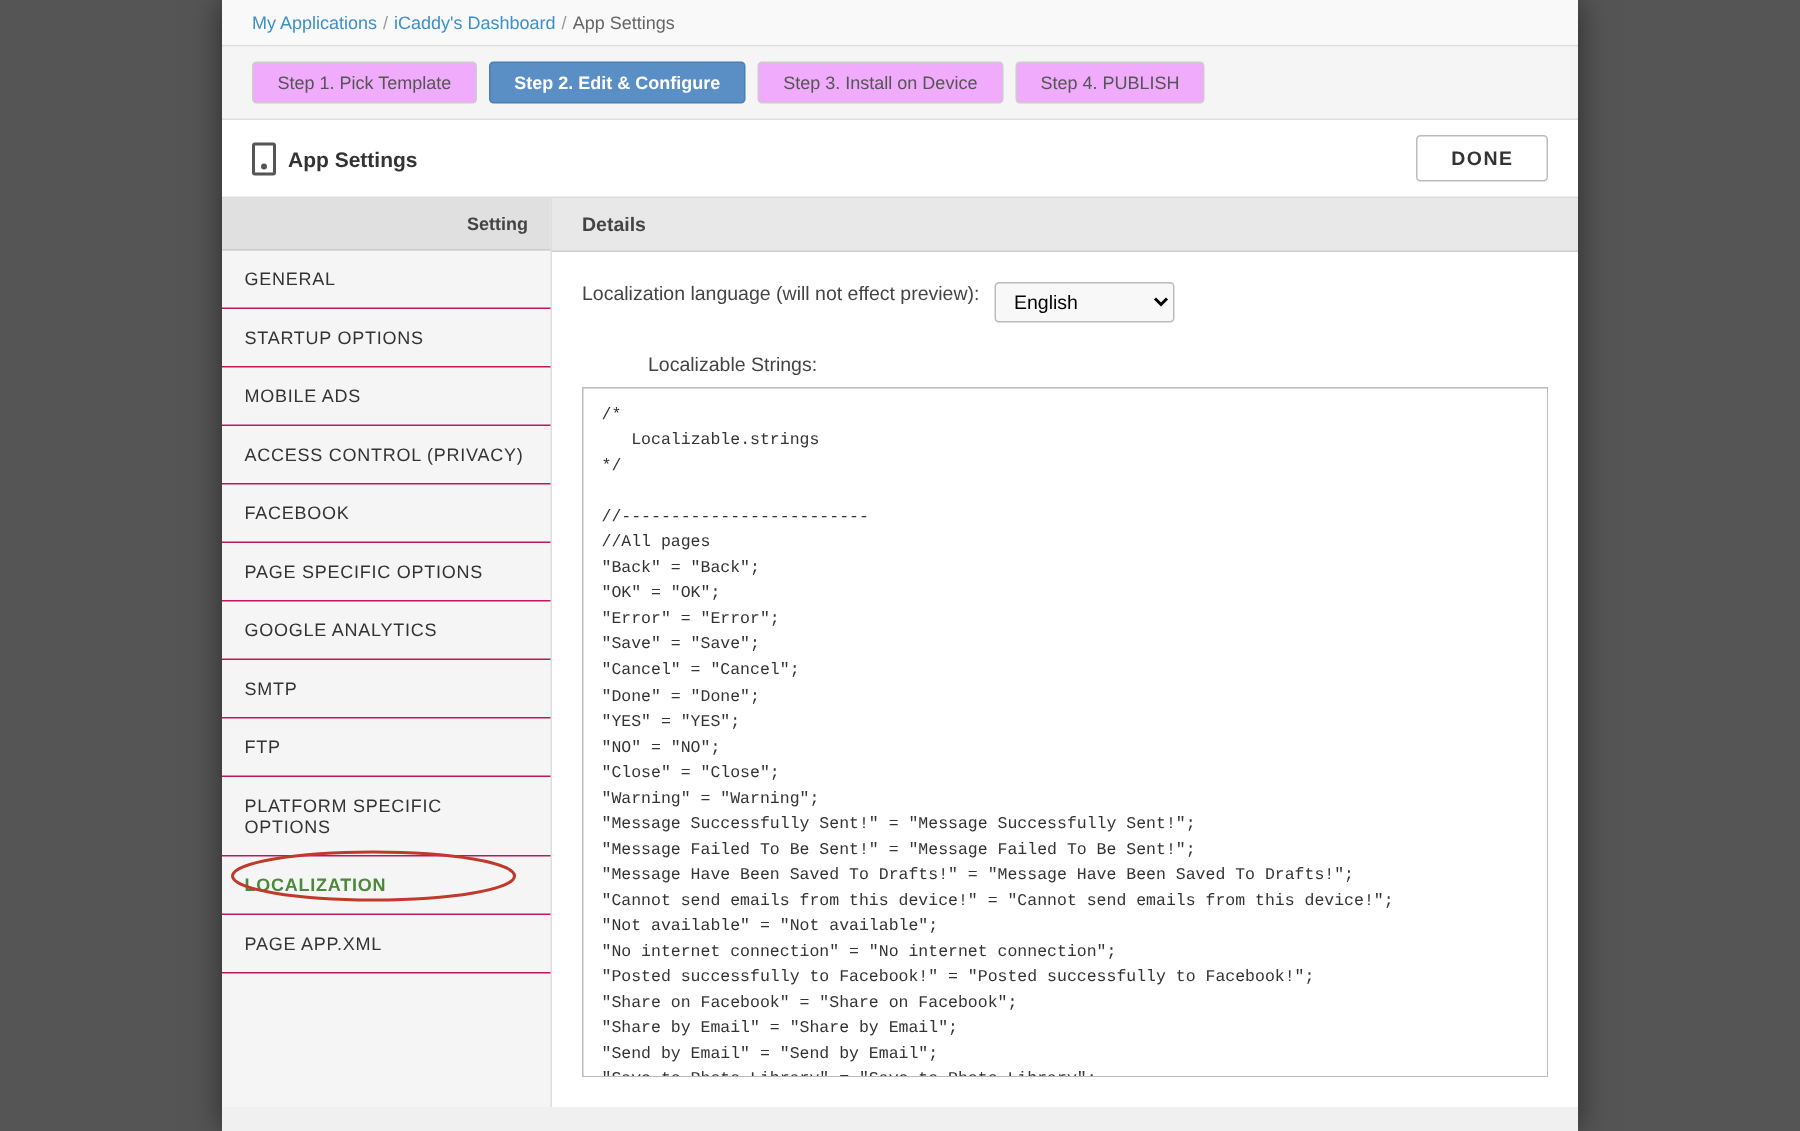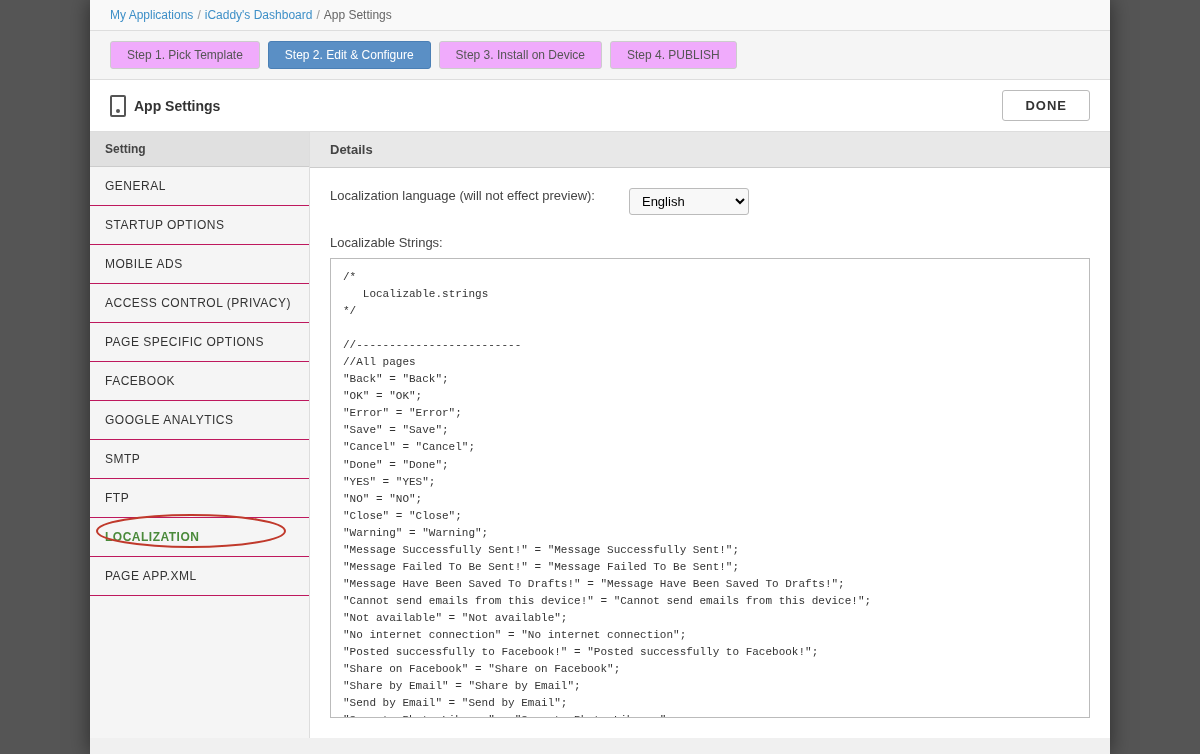--- a/index.html
+++ b/index.html
@@ -6,21 +6,21 @@
     body {
       font-family: Arial, Helvetica, sans-serif;
       font-size: 13px;
       background: #555;
       display: flex;
       justify-content: center;
       align-items: flex-start;
       min-height: 754px;
     }
     .browser-frame {
-      width: 1020px;
+      width: 904px;
       background: #f0f0f0;
       margin-top: 0;
       min-height: 754px;
       box-shadow: 0 0 20px rgba(0,0,0,0.5);
     }
     .breadcrumb-bar {
       background: #f9f9f9;
       border-bottom: 1px solid #ddd;
       padding: 8px 20px;
       display: flex;
@@ -54,21 +54,21 @@
       background: #fff;
       border-radius: 3px;
       font-size: 12px;
       color: #555;
       cursor: pointer;
     }
     .step-btn.active {
       background: #5a8fc5;
       color: #fff;
       border-color: #4a7fb5;
-      font-weight: normal;
+      font-weight: bold;
     }
     .step-btn:not(.active) {
       background: #f0abfc;
     }
     .app-settings-header {
       background: #fff;
       border-bottom: 1px solid #ddd;
       padding: 10px 20px;
       display: flex;
       align-items: center;
@@ -104,20 +104,21 @@
       border-right: 1px solid #ddd;
       padding: 0;
     }
     .sidebar-header {
       background: #e0e0e0;
       padding: 10px 15px;
       font-size: 12px;
       font-weight: bold;
       color: #444;
       border-bottom: 1px solid #ccc;
+      text-align: right;
     }
     .sidebar-item {
       padding: 12px 15px;
       font-size: 12px;
       color: #333;
       cursor: pointer;
       border-bottom: 1px solid #be185d;
       letter-spacing: 0.5px;
     }
     .sidebar-item.active {
@@ -149,26 +150,26 @@
       color: #444;
     }
     .lang-select {
       padding: 4px 8px;
       border: 1px solid #bbb;
       border-radius: 3px;
       font-size: 13px;
       background: #f8f8f8;
       appearance: auto;
       min-width: 120px;
-      margin-left: 24px;
     }
     .localizable-label {
       font-size: 13px;
       color: #444;
       margin-bottom: 8px;
+      margin-left: 44px;
     }
     .strings-content {
       font-family: 'Courier New', monospace;
       font-size: 11px;
       white-space: pre-wrap;
       border: 1px solid #bbb;
       padding: 10px 12px;
       background: #fff;
       color: #333;
       height: 460px;
@@ -208,25 +209,26 @@
 
   <div class="main-content">
 
     <div class="sidebar">
       <div class="sidebar-header">Setting</div>
 
       <div class="sidebar-item">GENERAL</div>
       <div class="sidebar-item">STARTUP OPTIONS</div>
       <div class="sidebar-item">MOBILE ADS</div>
       <div class="sidebar-item">ACCESS CONTROL (PRIVACY)</div>
+      <div class="sidebar-item">FACEBOOK</div>
       <div class="sidebar-item">PAGE SPECIFIC OPTIONS</div>
-      <div class="sidebar-item">FACEBOOK</div>
       <div class="sidebar-item">GOOGLE ANALYTICS</div>
       <div class="sidebar-item">SMTP</div>
       <div class="sidebar-item">FTP</div>
+      <div class="sidebar-item">PLATFORM SPECIFIC OPTIONS</div>
 
       <div class="sidebar-item active" style="position:relative; padding: 12px 15px;">
         <span style="color:#4a8a3a;font-weight:bold;">LOCALIZATION</span>
         <svg style="position:absolute;top:-6px;left:4px;right:4px;width:195px;height:38px;pointer-events:none;">
           <ellipse cx="97" cy="19" rx="94" ry="16" fill="none" stroke="#c0392b" stroke-width="2"></ellipse>
         </svg>
       </div>
 
       <div class="sidebar-item">PAGE APP.XML</div>
     </div>

